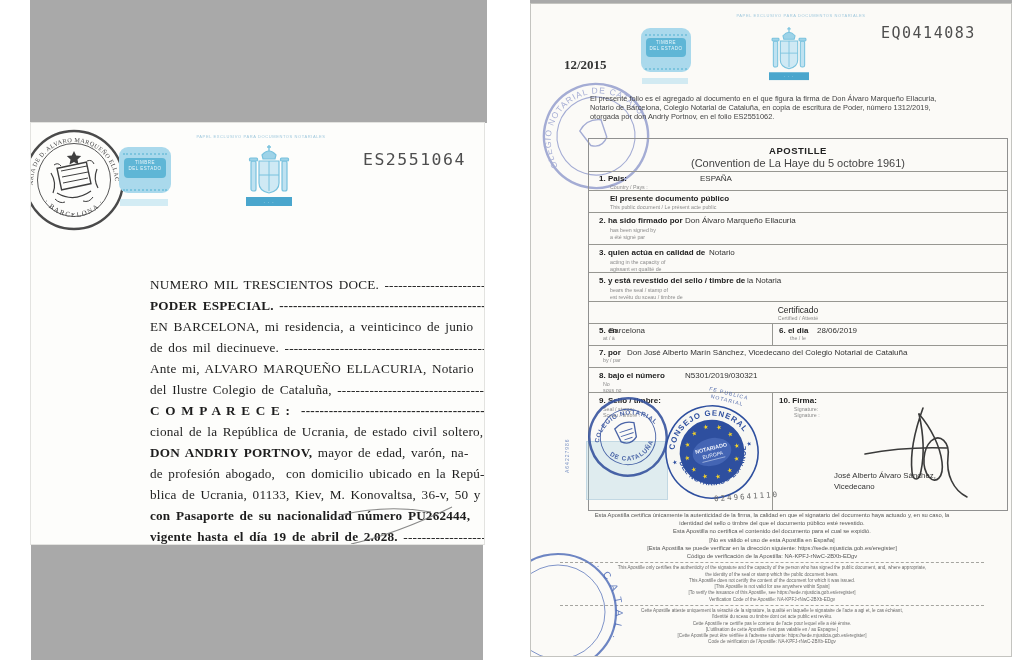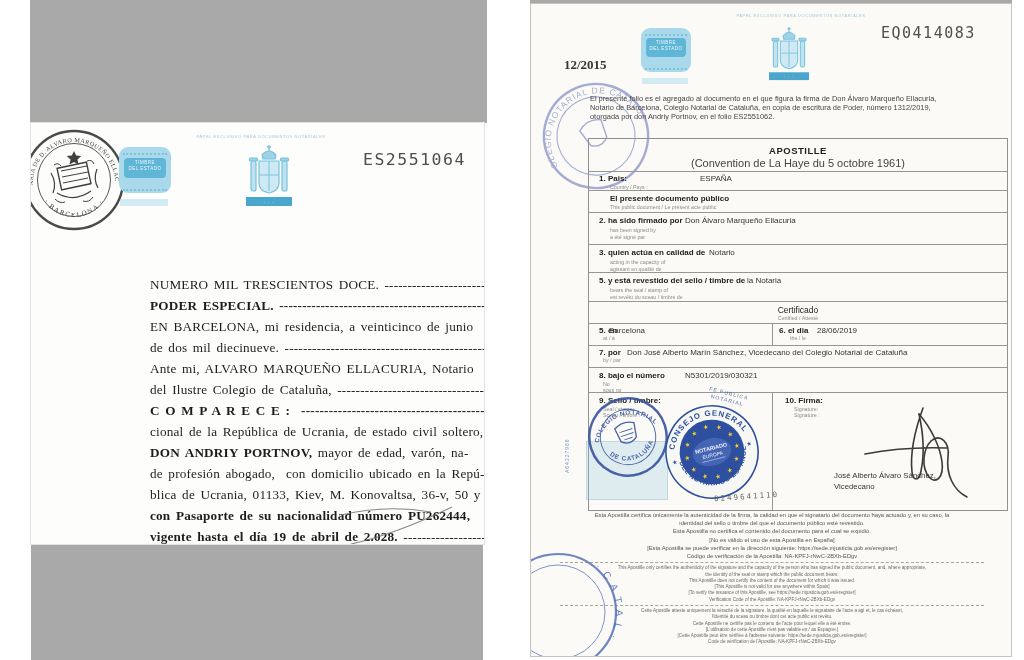--- a/index.html
+++ b/index.html
@@ -255,21 +255,21 @@
         <span class="rsub" style="left:14px;top:13px">No</span>
         <span class="rsub" style="left:14px;top:19px">sous no</span>
         <span class="rval" style="left:96px;top:3px">N5301/2019/030321</span>
       </div>
 
       <div class="trow" style="top:253px;height:118px">
         <span class="rlabel" style="left:10px;top:3px">9. Sello / timbre:</span>
         <span class="rsub" style="left:14px;top:13px">Seal / stamp:</span>
         <span class="rsub" style="left:14px;top:19px">Sceau / timbre :</span>
         <div class="vdiv" style="left:183px"></div>
-        <span class="rlabel" style="left:196px;top:3px">10. Firma:</span>
+        <span class="rlabel" style="left:190px;top:3px">10. Firma:</span>
         <span class="rsub" style="left:205px;top:13px">Signature:</span>
         <span class="rsub" style="left:205px;top:19px">Signature :</span>
       </div>
     </div>
 
     <div class="abs holo" style="left:55px;top:437px;width:80px;height:57px"></div>
 
     <div class="abs vertstrip" style="left:33px;top:405px;height:64px">A64227986</div>
 
     <svg class="abs" style="left:55px;top:391px" width="84" height="84" viewBox="0 0 100 100">

